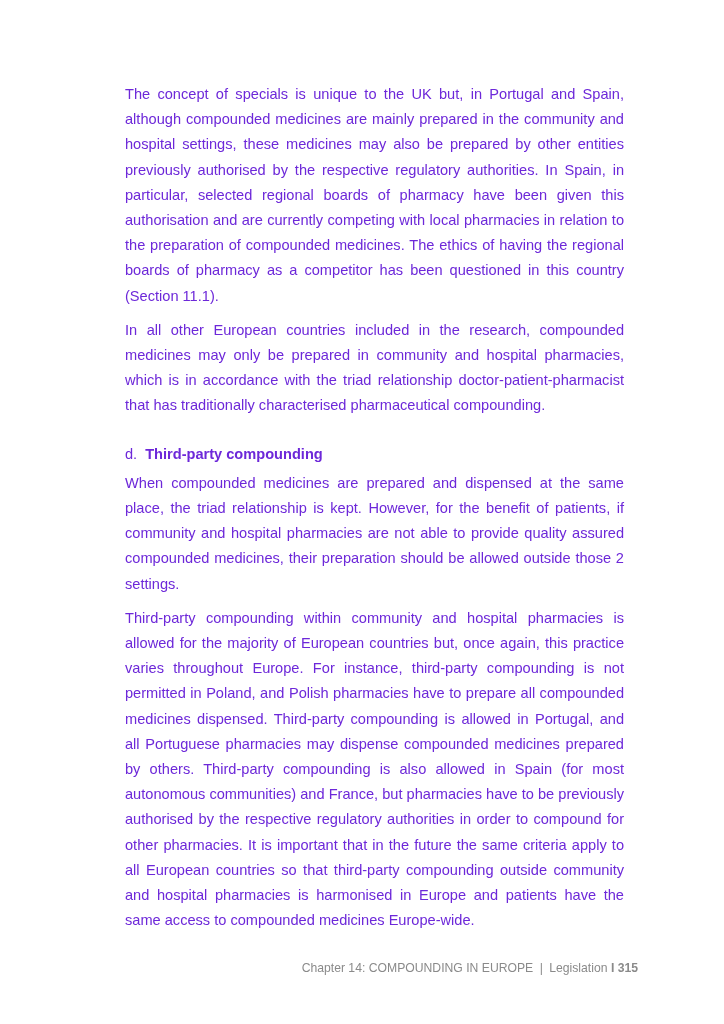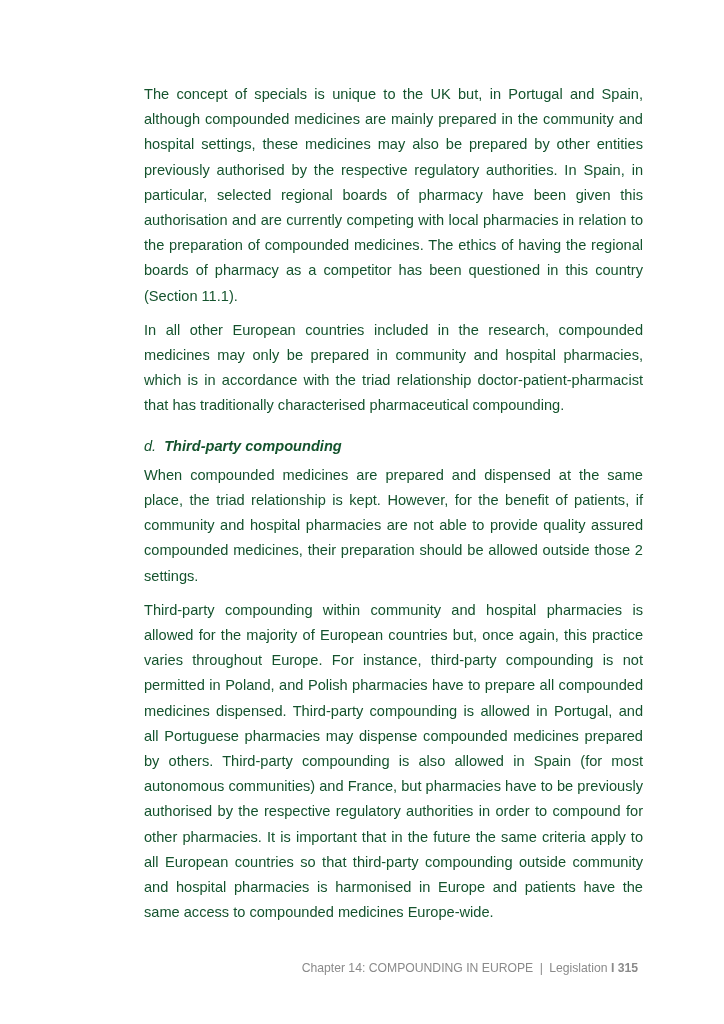--- a/index.html
+++ b/index.html
@@ -1,23 +1,23 @@
 <!DOCTYPE html>
 <html><head>
   <meta charset="utf-8">
   <style>
     html, body { margin: 0; padding: 0; background: #ffffff; }
     body { width: 724px; height: 1024px; position: relative; overflow: hidden; }
     .page {
-      position: absolute; left: 144px; top: 82px; width: 499px;
+      position: absolute; left: 125px; top: 82px; width: 499px;
       font-family: "Liberation Sans", sans-serif;
-      font-size: 14.6px; line-height: 25.2px; color: #14532d;
+      font-size: 14.6px; line-height: 25.2px; color: #6d28d9;
     }
     .para { margin: 0 0 9px 0; text-align: justify; text-align-last: left; }
-    .heading { margin: 15px 0 4px 0; font-size: 14.6px; line-height: 25.2px; font-style: italic; }
+    .heading { margin: 23px 0 4px 0; font-size: 14.6px; line-height: 25.2px; }
     .heading .num { margin-right: 8px; }
     .heading .title { font-weight: bold; }
     .footer {
       position: absolute; top: 961px; right: 86px;
       font-family: Liberation Sans, sans-serif; font-size: 12.2px; color: #8a8a8a;
       white-space: nowrap;
     }
     .footer .sep { margin: 0 3px; }
     .footer .pg { font-weight: bold; }
   </style>

